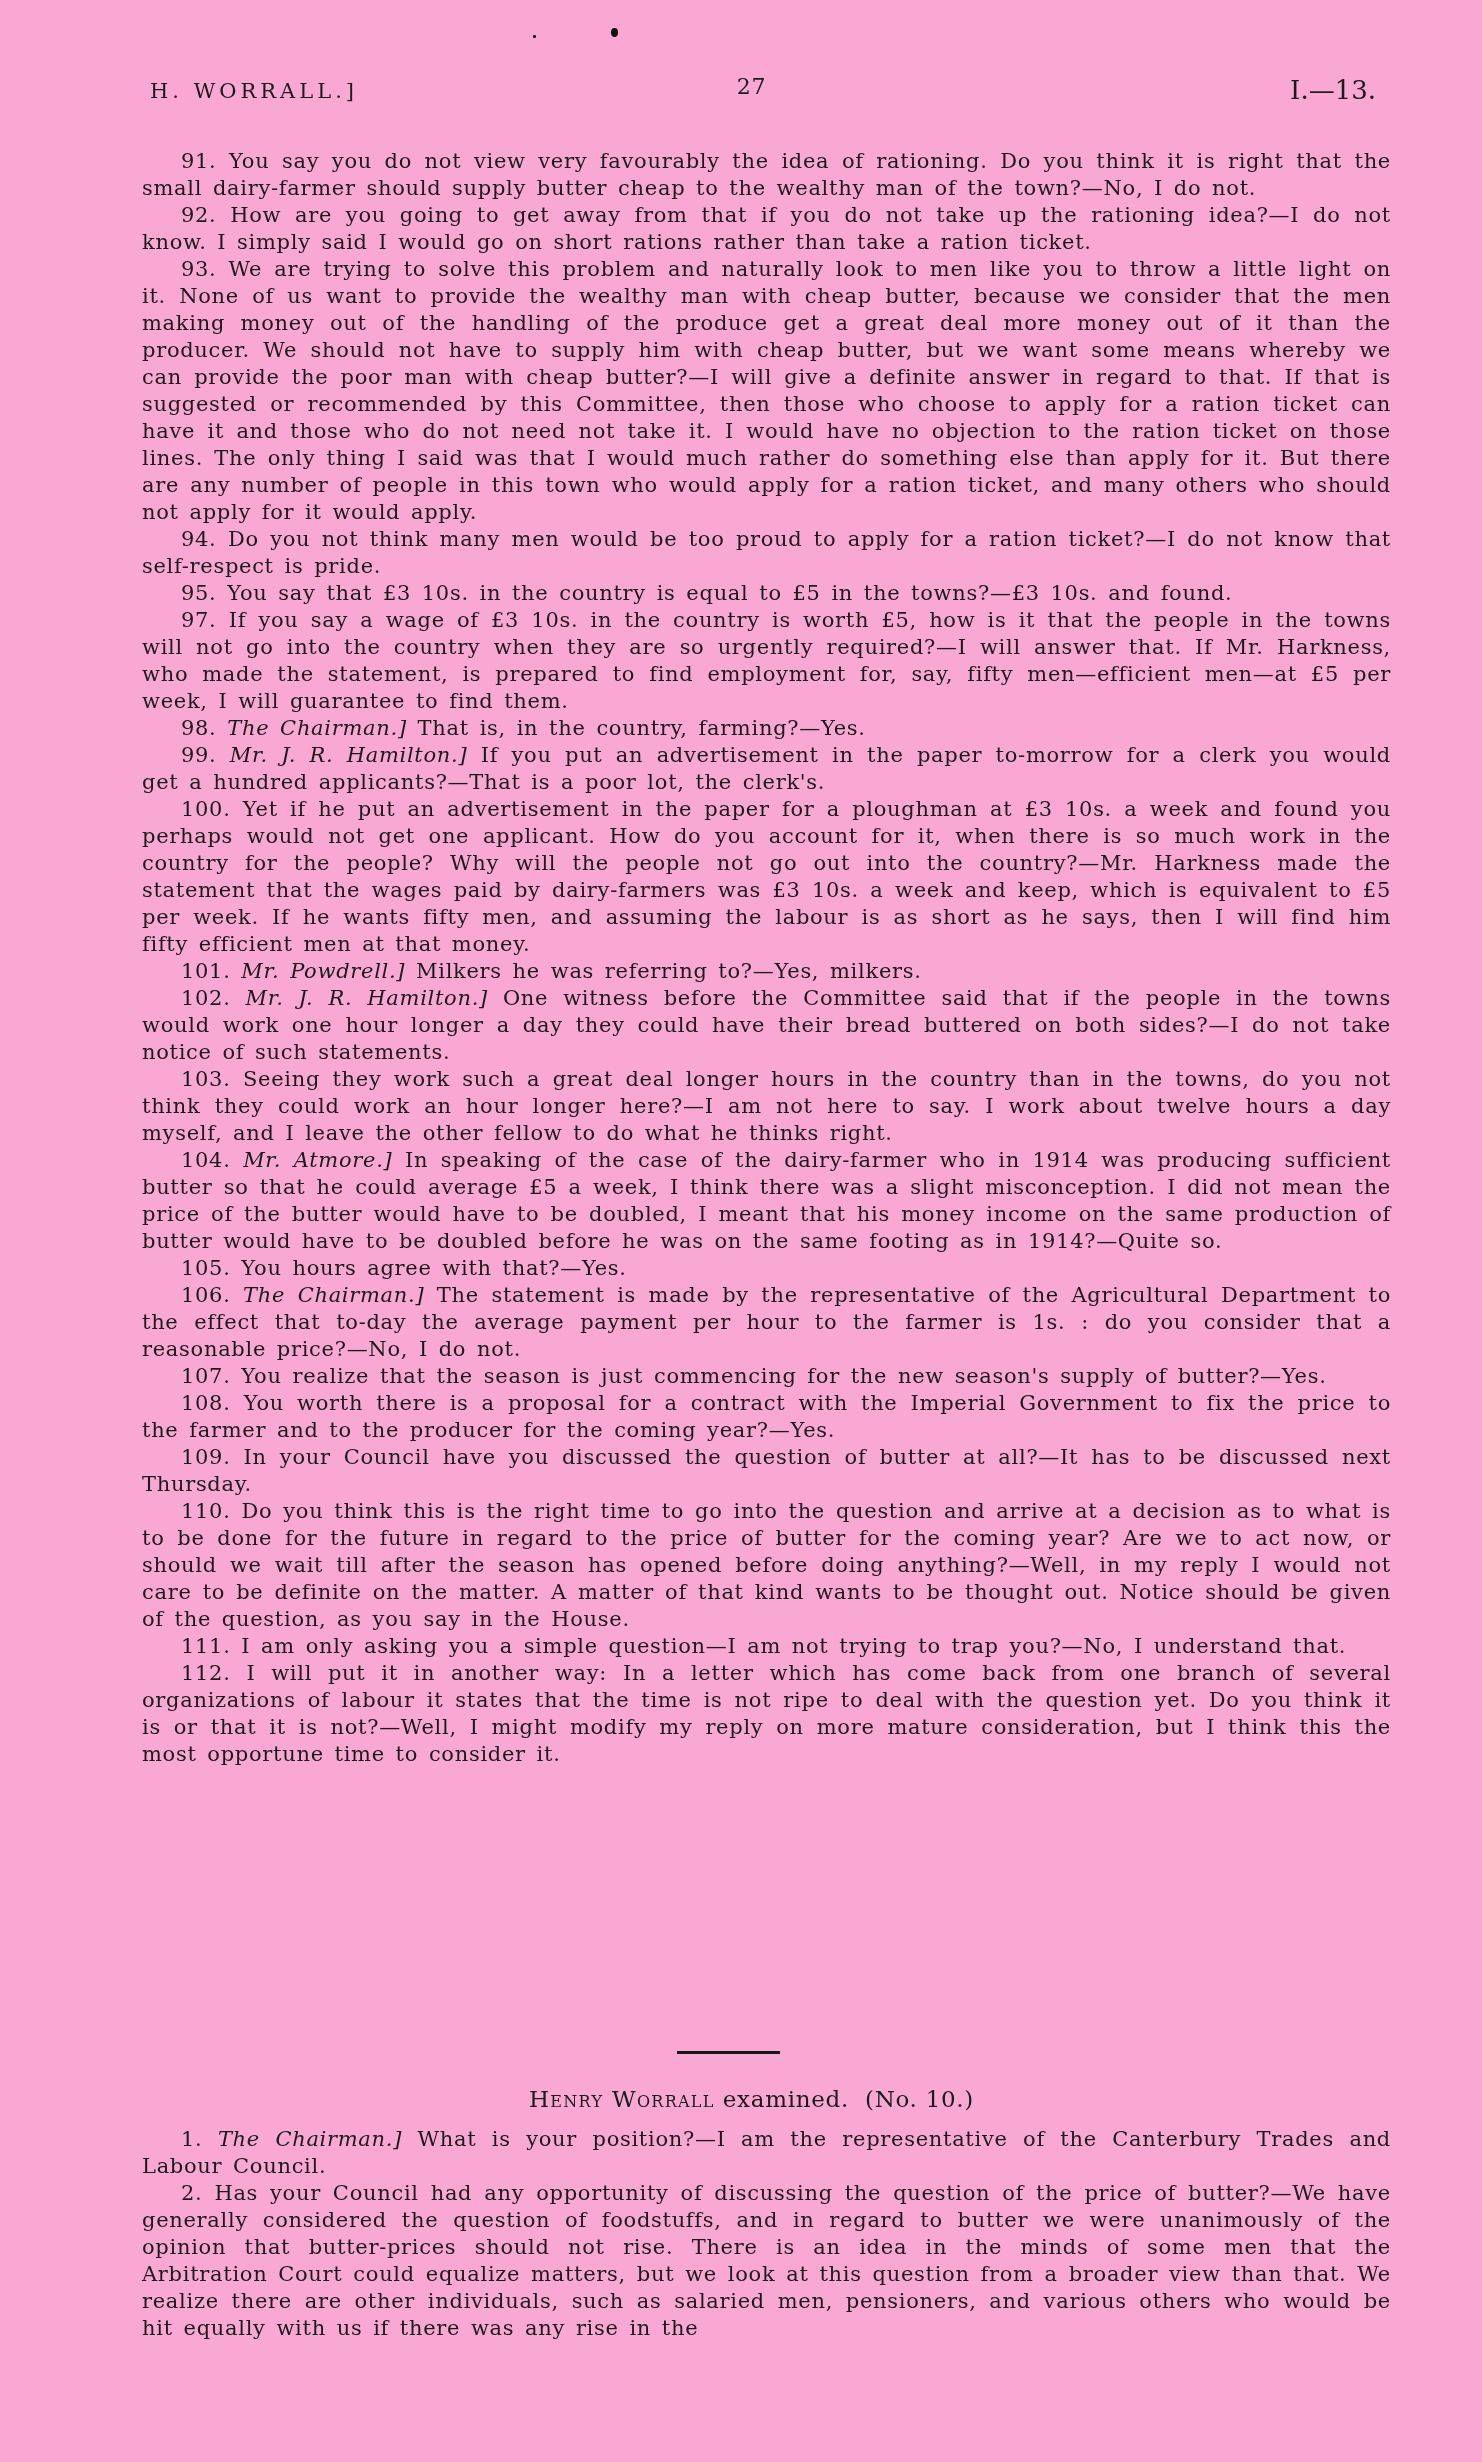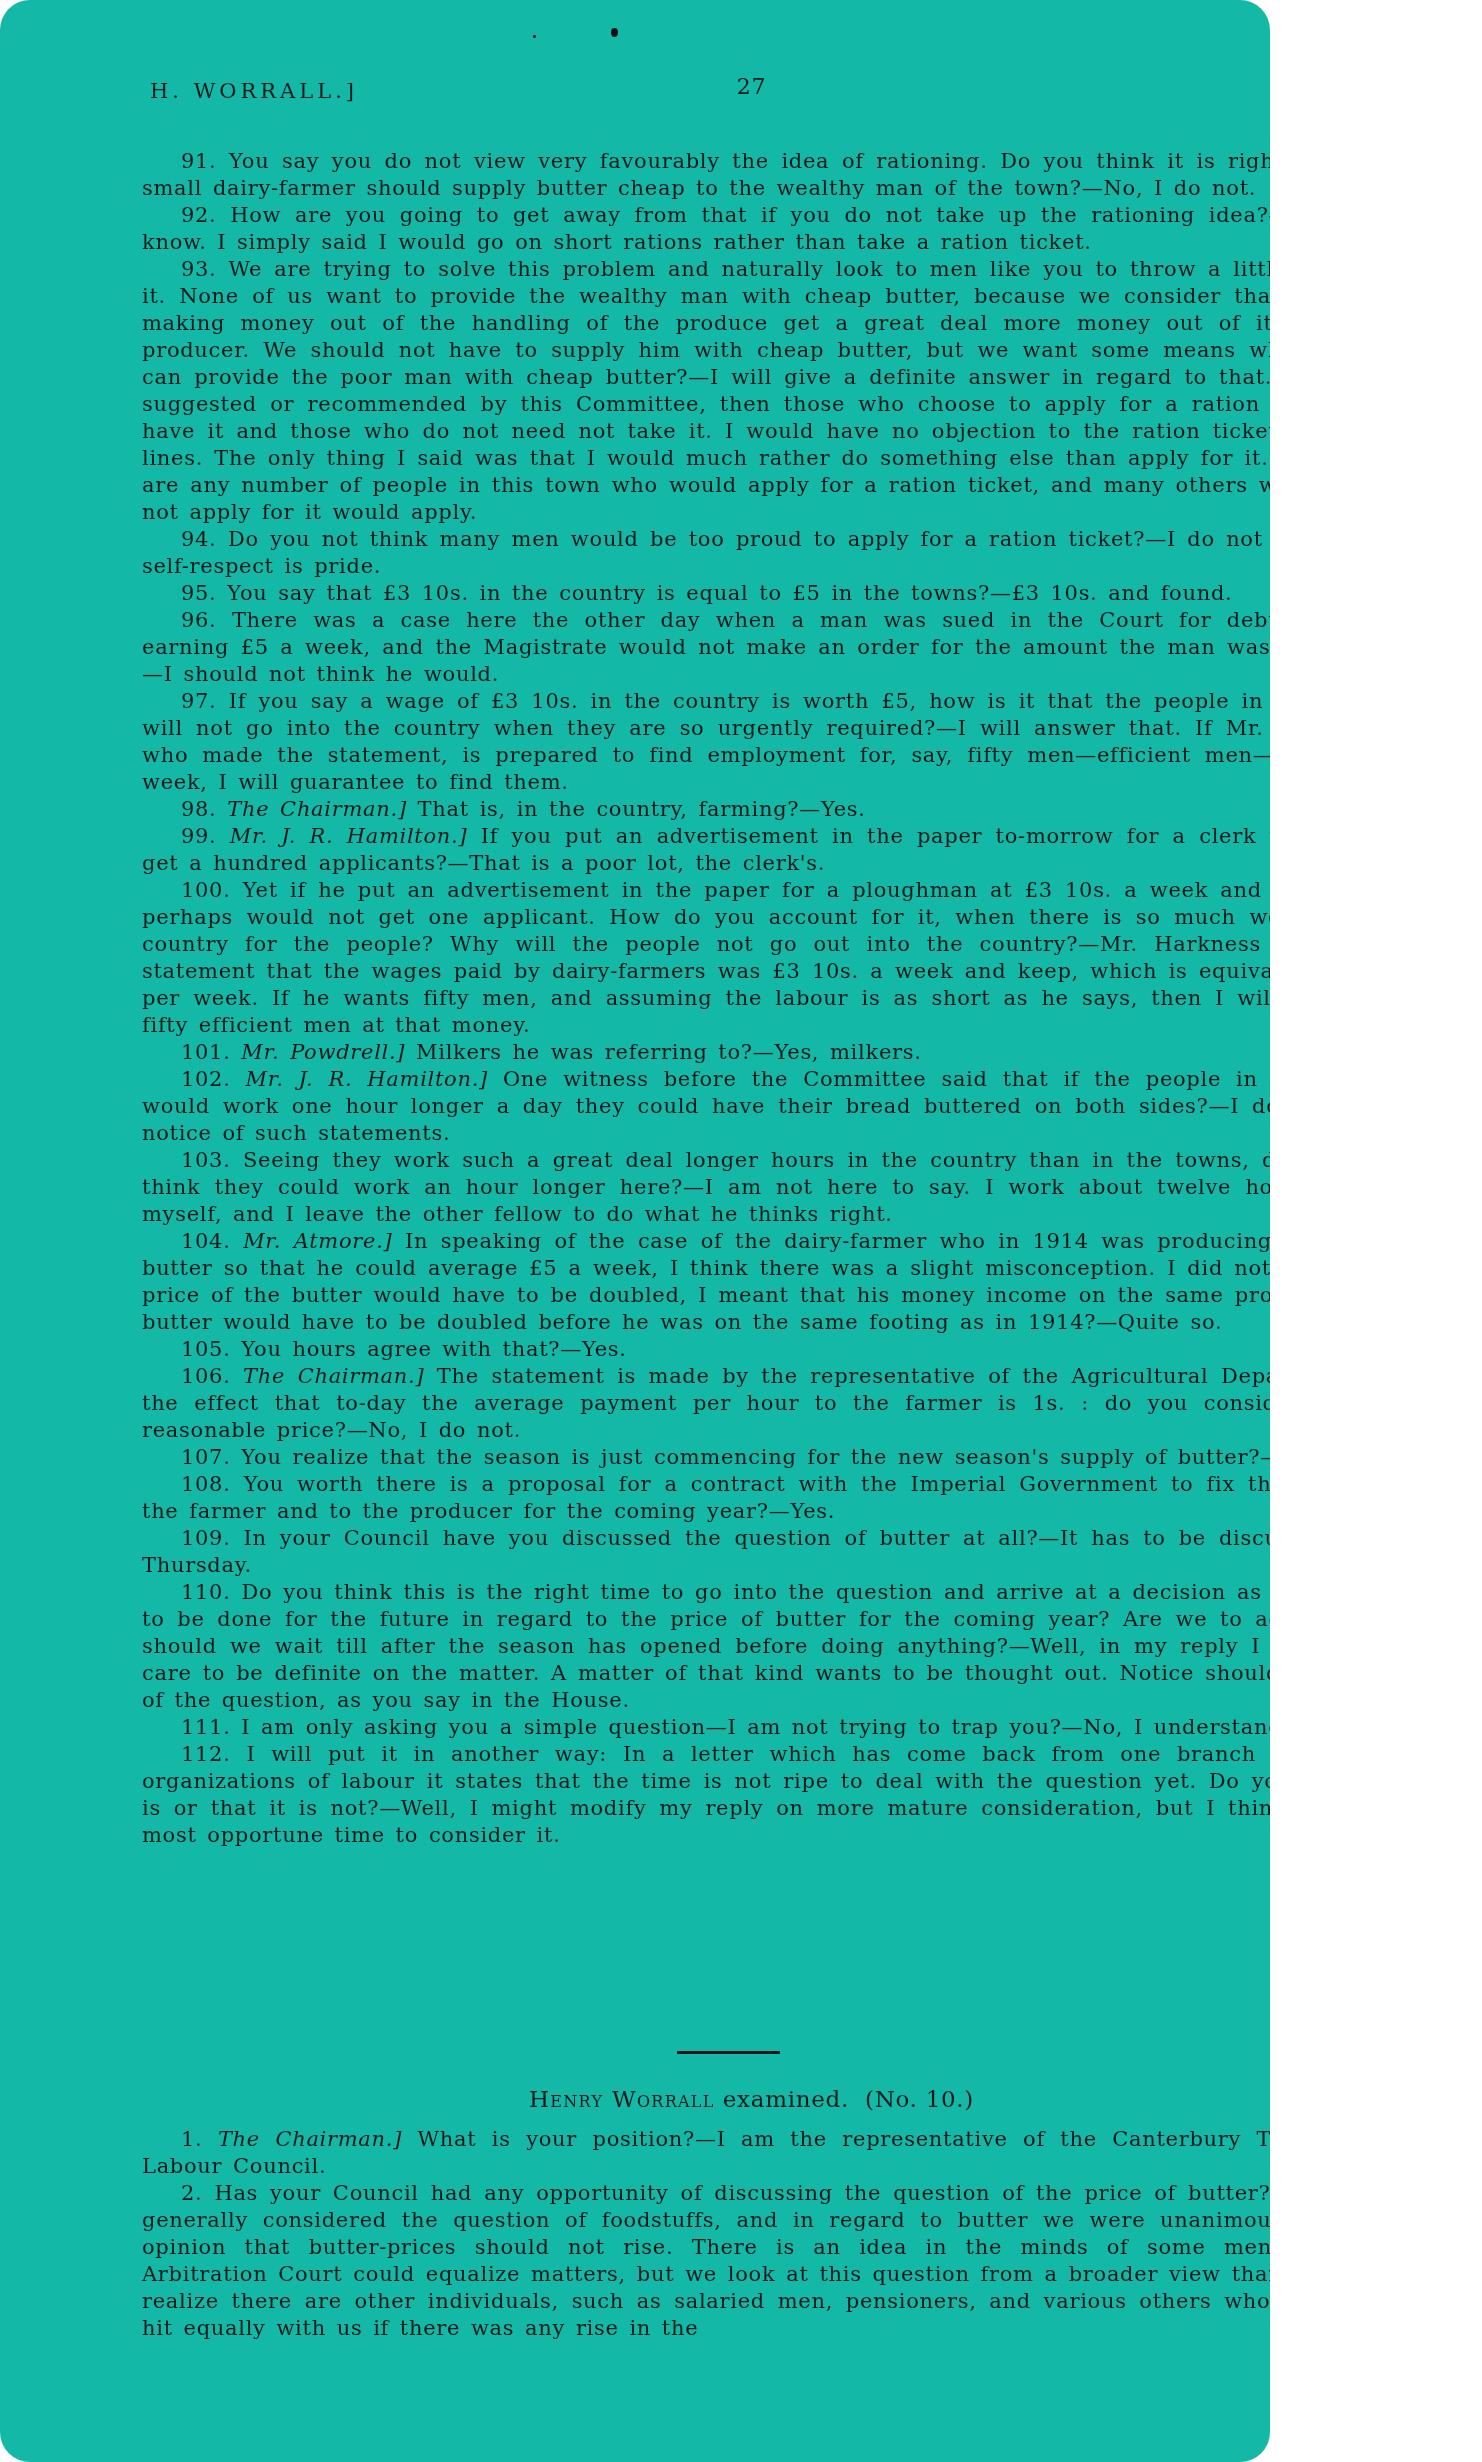--- a/index.html
+++ b/index.html
@@ -1,24 +1,23 @@
 <!DOCTYPE html>
 <html style="font-size:10.8px"><head>
 <meta charset="utf-8">
 <style>
   html, body { margin: 0; padding: 0; background: #ffffff; }
   .page {
     position: relative;
-    width: 1270px;
+    width: 1482px;
     height: 2462px;
-    background: #14b8a6;
+    background: #f9a8d4;
     font-family: "DejaVu Serif", "Liberation Serif", serif;
     color: #1b1b1b;
     overflow: hidden;
-    border-radius: 30px;
   }
   
   .running-header {
     position: absolute;
     top: 74px; left: 127px; width: 1249px; height: 35px;
   }
   .hdr-left {
     position: absolute; left: 23px; top: 5.4px;
     font-size: 21px; letter-spacing: 4px; white-space: nowrap;
   }
@@ -78,21 +77,20 @@
   <p class="q"><span class="num">91. </span><span class="qtext">You say you do not view very favourably the idea of rationing.  Do you think it is right that the small dairy-farmer should supply butter cheap to the wealthy man of the town?—No, I do not.</span></p>
 
   <p class="q"><span class="num">92. </span><span class="qtext">How are you going to get away from that if you do not take up the rationing idea?—I do not know.  I simply said I would go on short rations rather than take a ration ticket.</span></p>
 
   <p class="q"><span class="num">93. </span><span class="qtext">We are trying to solve this problem and naturally look to men like you to throw a little light on it.  None of us want to provide the wealthy man with cheap butter, because we consider that the men making money out of the handling of the produce get a great deal more money out of it than the producer.  We should not have to supply him with cheap butter, but we want some means whereby we can provide the poor man with cheap butter?—I will give a definite answer in regard to that.  If that is suggested or recommended by this Committee, then those who choose to apply for a ration ticket can have it and those who do not need not take it.  I would have no objection to the ration ticket on those lines.  The only thing I said was that I would much rather do something else than apply for it.  But there are any number of people in this town who would apply for a ration ticket, and many others who should not apply for it would apply.</span></p>
 
   <p class="q"><span class="num">94. </span><span class="qtext">Do you not think many men would be too proud to apply for a ration ticket?—I do not know that self-respect is pride.</span></p>
 
   <p class="q"><span class="num">95. </span><span class="qtext">You say that £3 10s. in the country is equal to £5 in the towns?—£3 10s. and found.</span></p>
 
-  <p class="q"><span class="num">96. </span><span class="qtext">There was a case here the other day when a man was sued in the Court for debt.  He was earning £5 a week, and the Magistrate would not make an order for the amount the man was sued for?—I should not think he would.</span></p>
 
   <p class="q"><span class="num">97. </span><span class="qtext">If you say a wage of £3 10s. in the country is worth £5, how is it that the people in the towns will not go into the country when they are so urgently required?—I will answer that.  If Mr. Harkness, who made the statement, is prepared to find employment for, say, fifty men—efficient men—at £5 per week, I will guarantee to find them.</span></p>
 
   <p class="q"><span class="num">98. </span><i class="speaker">The Chairman.] </i><span class="qtext">That is, in the country, farming?—Yes.</span></p>
 
   <p class="q"><span class="num">99. </span><i class="speaker">Mr. J. R. Hamilton.] </i><span class="qtext">If you put an advertisement in the paper to-morrow for a clerk you would get a hundred applicants?—That is a poor lot, the clerk's.</span></p>
 
   <p class="q"><span class="num">100. </span><span class="qtext">Yet if he put an advertisement in the paper for a ploughman at £3 10s. a week and found you perhaps would not get one applicant.  How do you account for it, when there is so much work in the country for the people?  Why will the people not go out into the country?—Mr. Harkness made the statement that the wages paid by dairy-farmers was £3 10s. a week and keep, which is equivalent to £5 per week.  If he wants fifty men, and assuming the labour is as short as he says, then I will find him fifty efficient men at that money.</span></p>
 
   <p class="q"><span class="num">101. </span><i class="speaker">Mr. Powdrell.] </i><span class="qtext">Milkers he was referring to?—Yes, milkers.</span></p>

